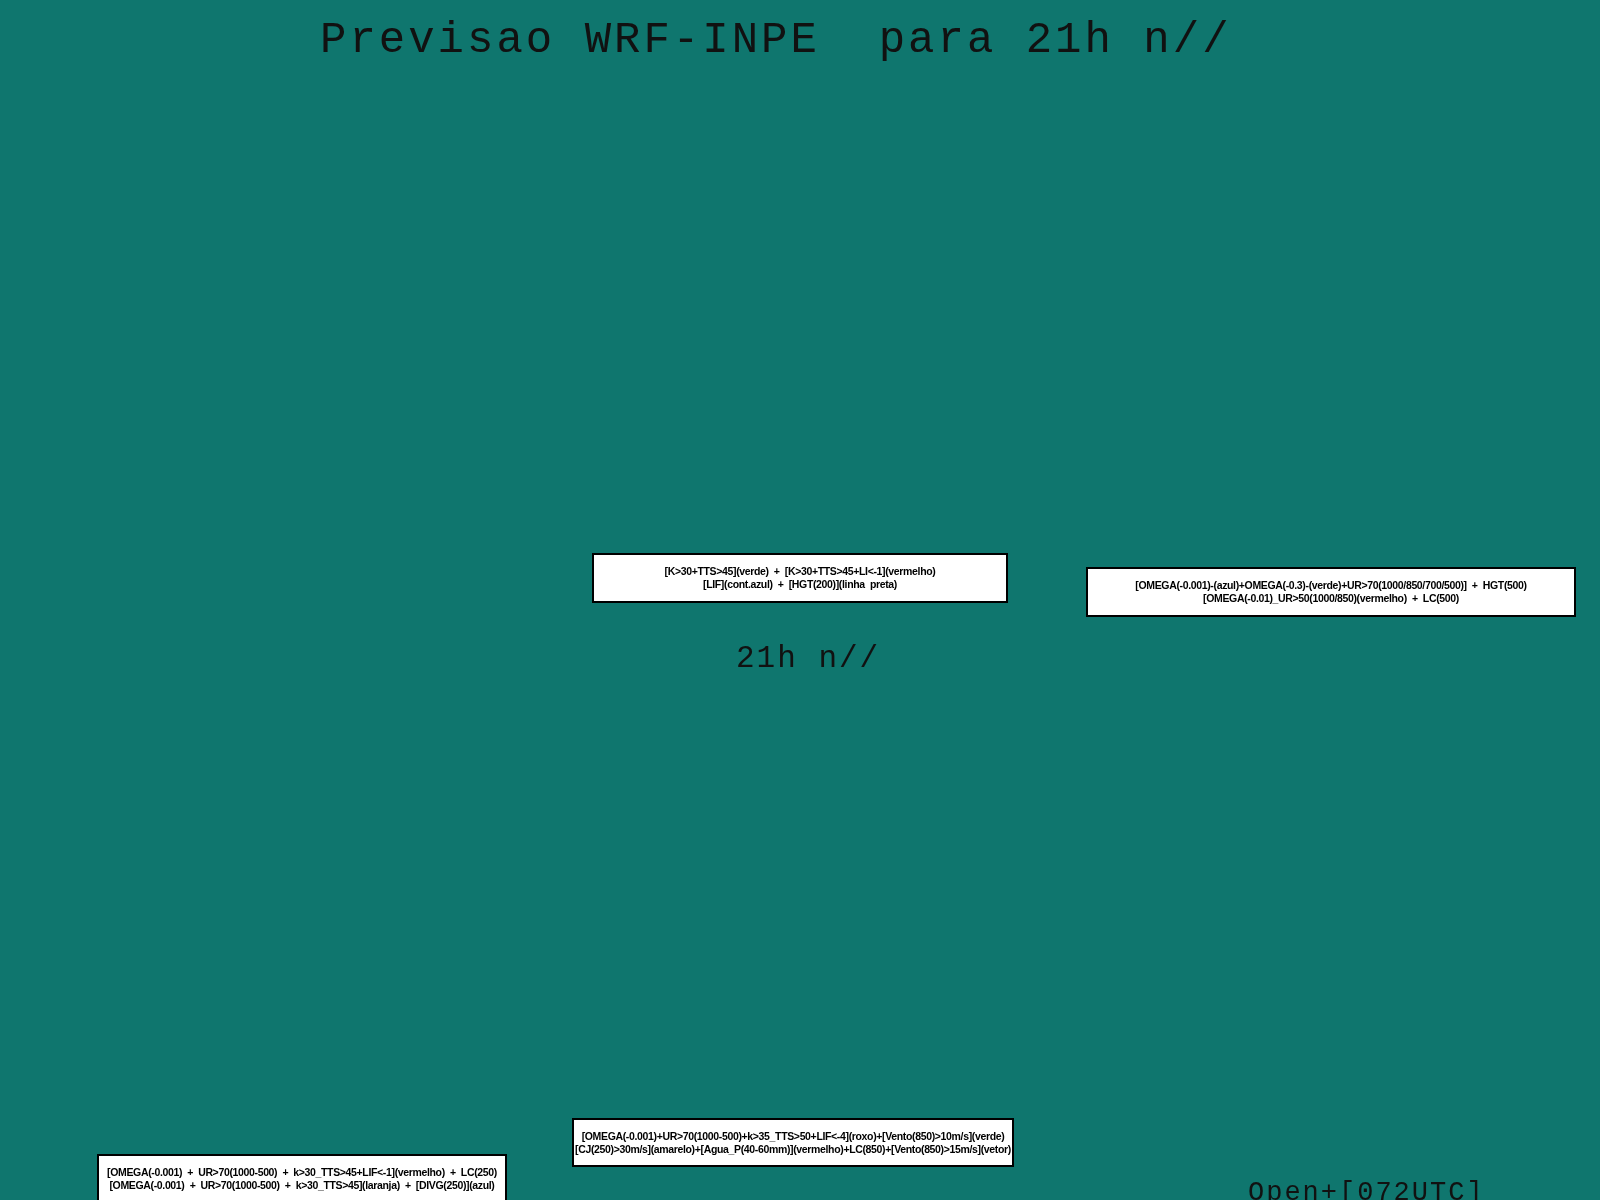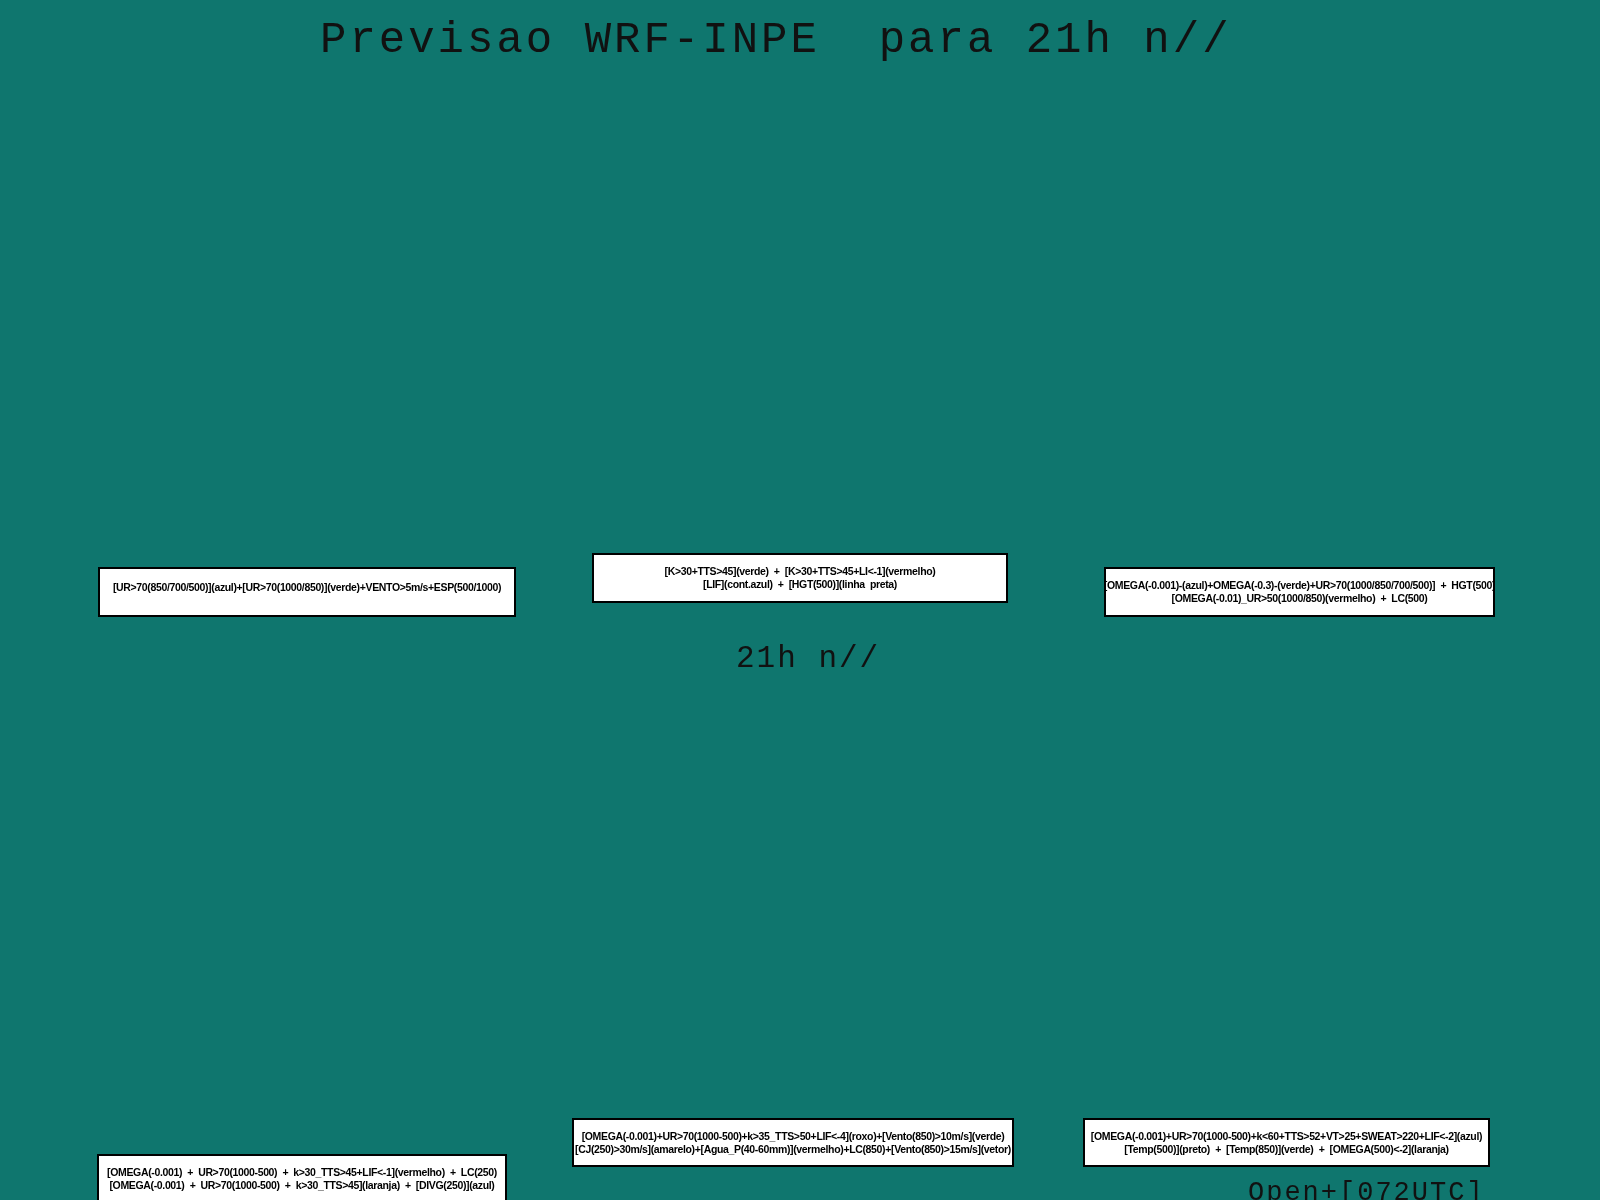--- a/index.html
+++ b/index.html
@@ -65,58 +65,51 @@
     font-size: 10.5px;
     line-height: 13px;
     letter-spacing: -0.35px;
     color: #000000;
     white-space: pre;
     text-align: center;
   }
   .legend .line.single { transform: translateY(-5px); }
   .b1 { left:  98px; top:  567px; width: 418px; height: 50px; }
   .b2 { left: 592px; top:  553px; width: 416px; height: 50px; }
-  .b3 { left:1086px; top:  567px; width: 391px; height: 50px; margin-left: 18px; }
+  .b3 { left:1086px; top:  567px; width: 490px; height: 50px; }
   .b4 { left:  97px; top: 1118px; width: 410px; height: 49px; margin-top: 36px; }
   .b5 { left: 572px; top: 1118px; width: 442px; height: 49px; }
   .b6 { left:1083px; top: 1118px; width: 407px; height: 49px; }
 </style>
 </head>
 <body>
 
 <div class="page">
 
   <div class="title plotfont">Previsao WRF-INPE  para 21h n//</div>
 
-  <div class="legend b1">
-    <div class="line single">[UR&gt;70(850/700/500)](azul)+[UR&gt;70(1000/850)](verde)+VENTO&gt;5m/s+ESP(500/1000)</div>
-  </div>
 
   <div class="legend b2">
     <div class="line">[K&gt;30+TTS&gt;45](verde)  +  [K&gt;30+TTS&gt;45+LI&lt;-1](vermelho)</div>
-    <div class="line">[LIF](cont.azul)  +  [HGT(500)](linha  preta)</div>
+    <div class="line">[LIF](cont.azul)  +  [HGT(200)](linha  preta)</div>
   </div>
 
   <div class="legend b3">
     <div class="line">[OMEGA(-0.001)-(azul)+OMEGA(-0.3)-(verde)+UR&gt;70(1000/850/700/500)]  +  HGT(500)</div>
     <div class="line">[OMEGA(-0.01)_UR&gt;50(1000/850)(vermelho)  +  LC(500)</div>
   </div>
 
   <div class="timelabel plotfont">21h n//</div>
 
   <div class="legend b4">
     <div class="line">[OMEGA(-0.001)  +  UR&gt;70(1000-500)  +  k&gt;30_TTS&gt;45+LIF&lt;-1](vermelho)  +  LC(250)</div>
     <div class="line">[OMEGA(-0.001)  +  UR&gt;70(1000-500)  +  k&gt;30_TTS&gt;45](laranja)  +  [DIVG(250)](azul)</div>
   </div>
 
   <div class="legend b5">
     <div class="line">[OMEGA(-0.001)+UR&gt;70(1000-500)+k&gt;35_TTS&gt;50+LIF&lt;-4](roxo)+[Vento(850)&gt;10m/s](verde)</div>
     <div class="line">[CJ(250)&gt;30m/s](amarelo)+[Agua_P(40-60mm)](vermelho)+LC(850)+[Vento(850)&gt;15m/s](vetor)</div>
   </div>
 
-  <div class="legend b6">
-    <div class="line">[OMEGA(-0.001)+UR&gt;70(1000-500)+k&lt;60+TTS&gt;52+VT&gt;25+SWEAT&gt;220+LIF&lt;-2](azul)</div>
-    <div class="line">[Temp(500)](preto)  +  [Temp(850)](verde)  +  [OMEGA(500)&lt;-2](laranja)</div>
-  </div>
 
   <div class="openlabel plotfont">Open+[072UTC]</div>
 
 </div>
 
 </body></html>

